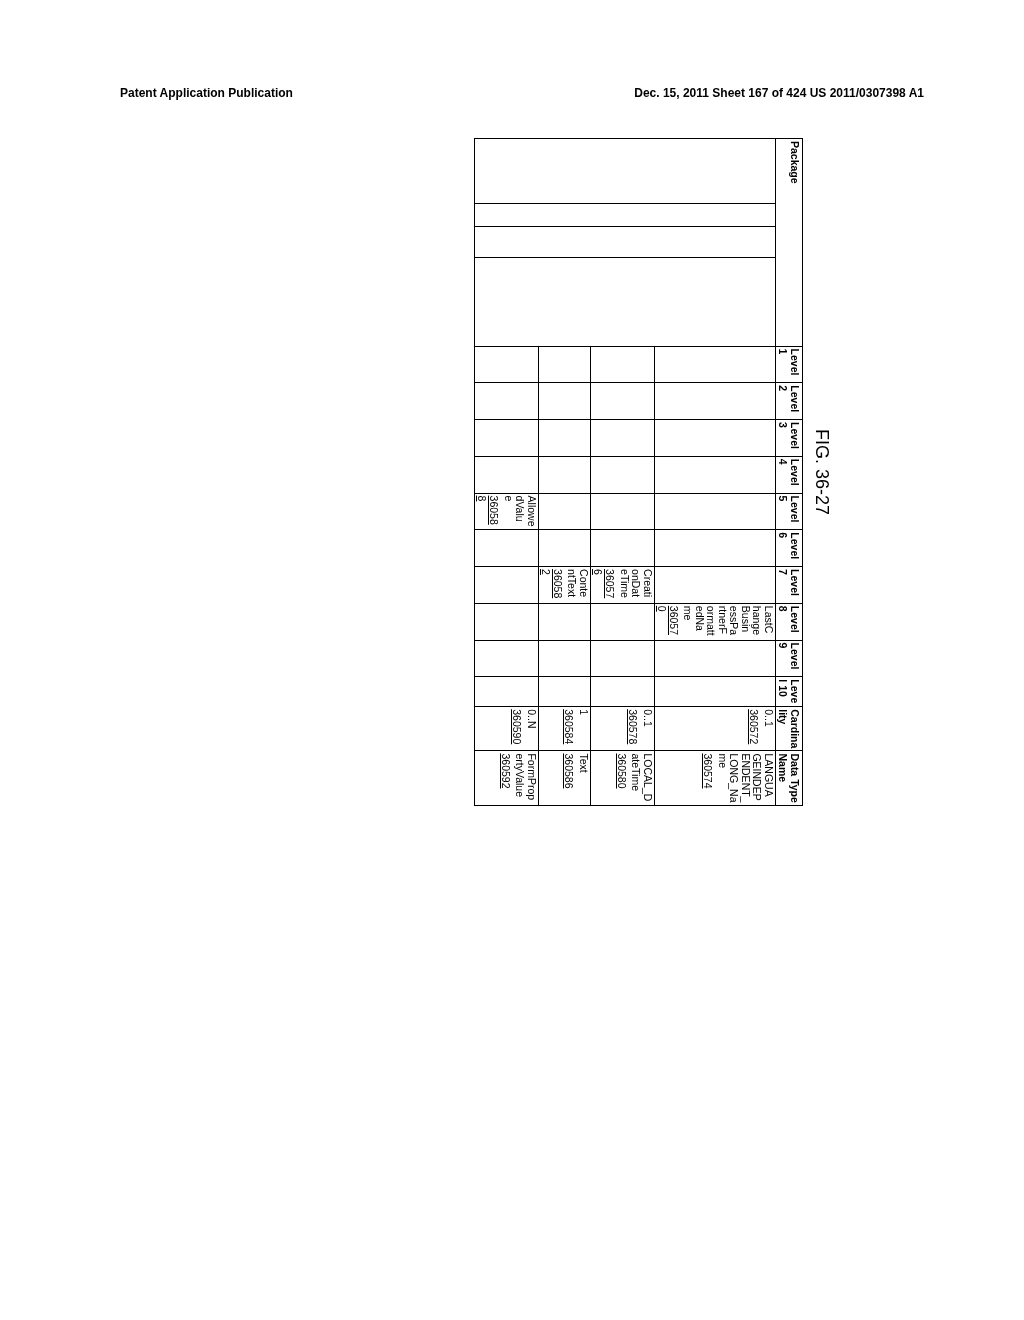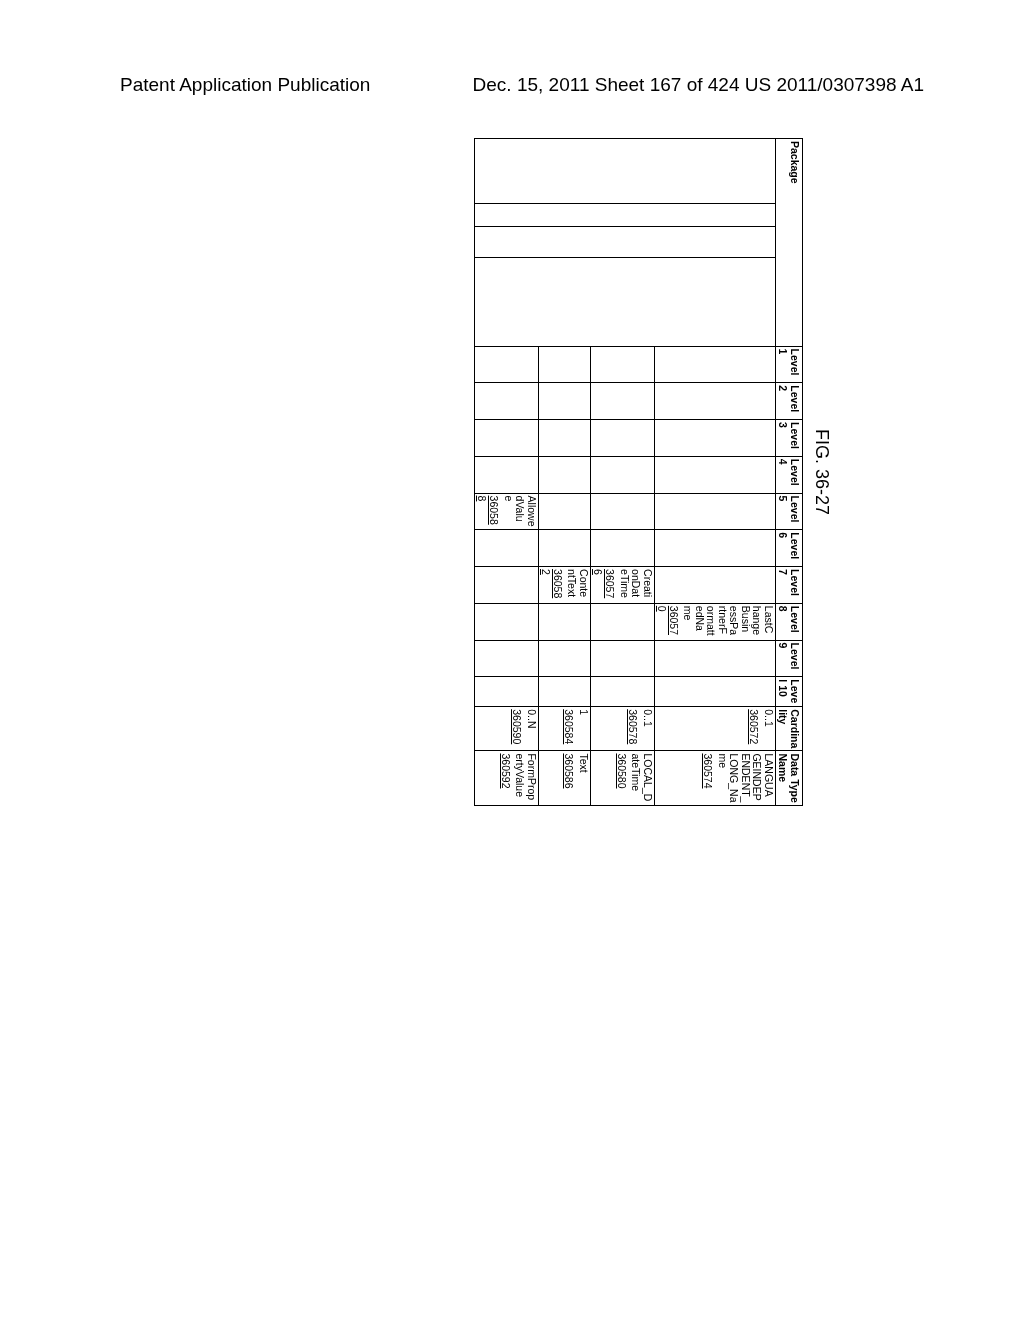--- a/index.html
+++ b/index.html
@@ -5,25 +5,25 @@
     * { box-sizing: border-box; margin: 0; padding: 0; }
     body {
       font-family: Arial, Helvetica, sans-serif;
       background: #fff;
       width: 1024px;
       height: 1320px;
       position: relative;
     }
     .page-header {
       position: absolute;
-      top: 74px;
+      top: 86px;
       left: 120px;
       right: 100px;
-      font-size: 19px;
-      font-weight: normal;
+      font-size: 12px;
+      font-weight: bold;
     }
     .page-header .left { float: left; }
     .page-header .right { float: right; }
     .content-rotated {
       position: absolute;
       left: 192px;
       top: 138px;
       width: 668px;
       height: 640px;
       transform: rotate(90deg);

